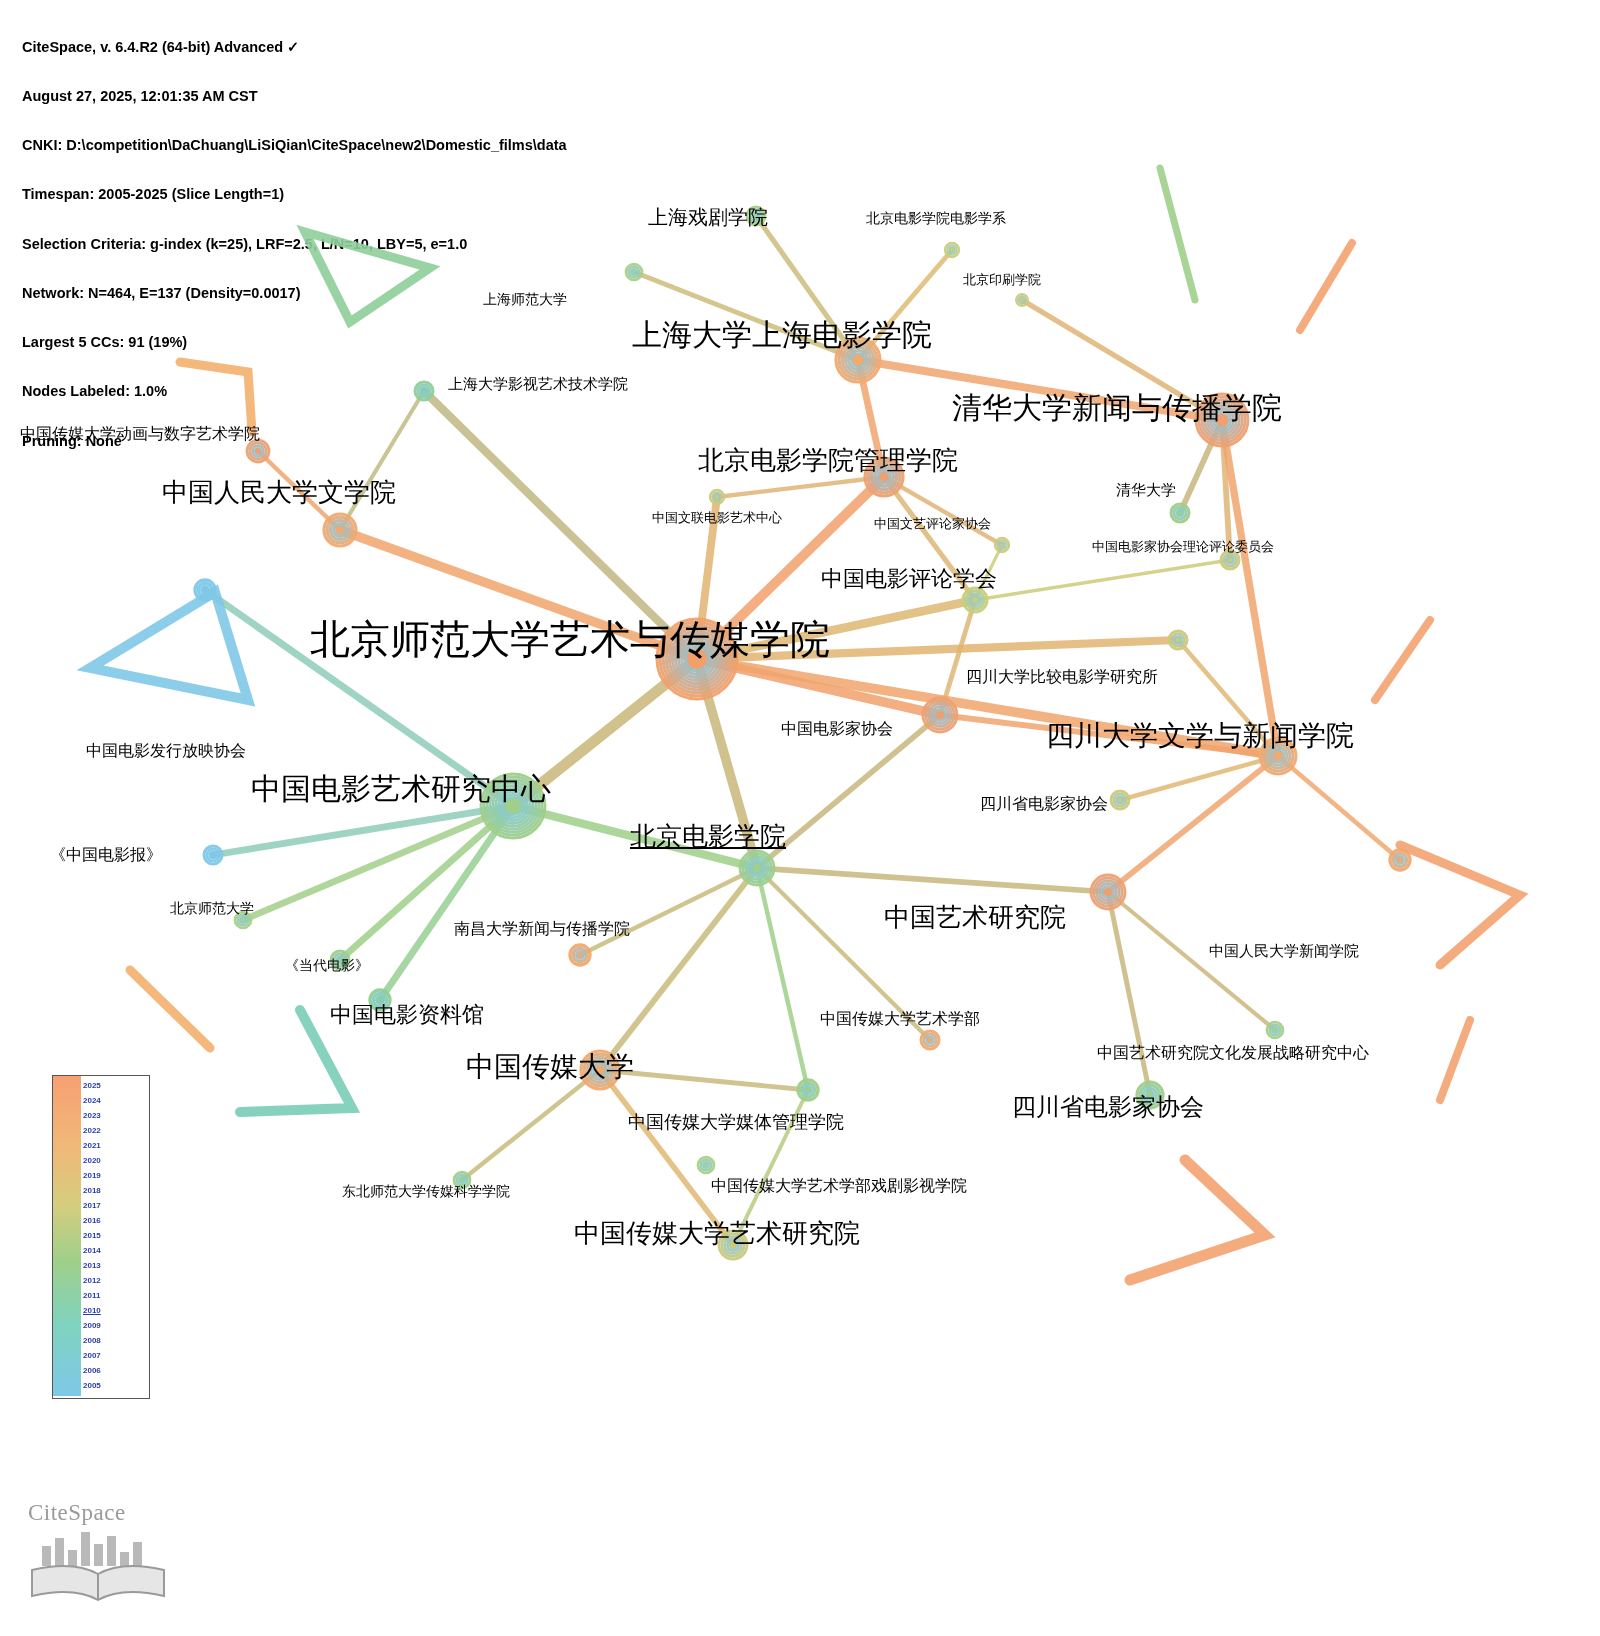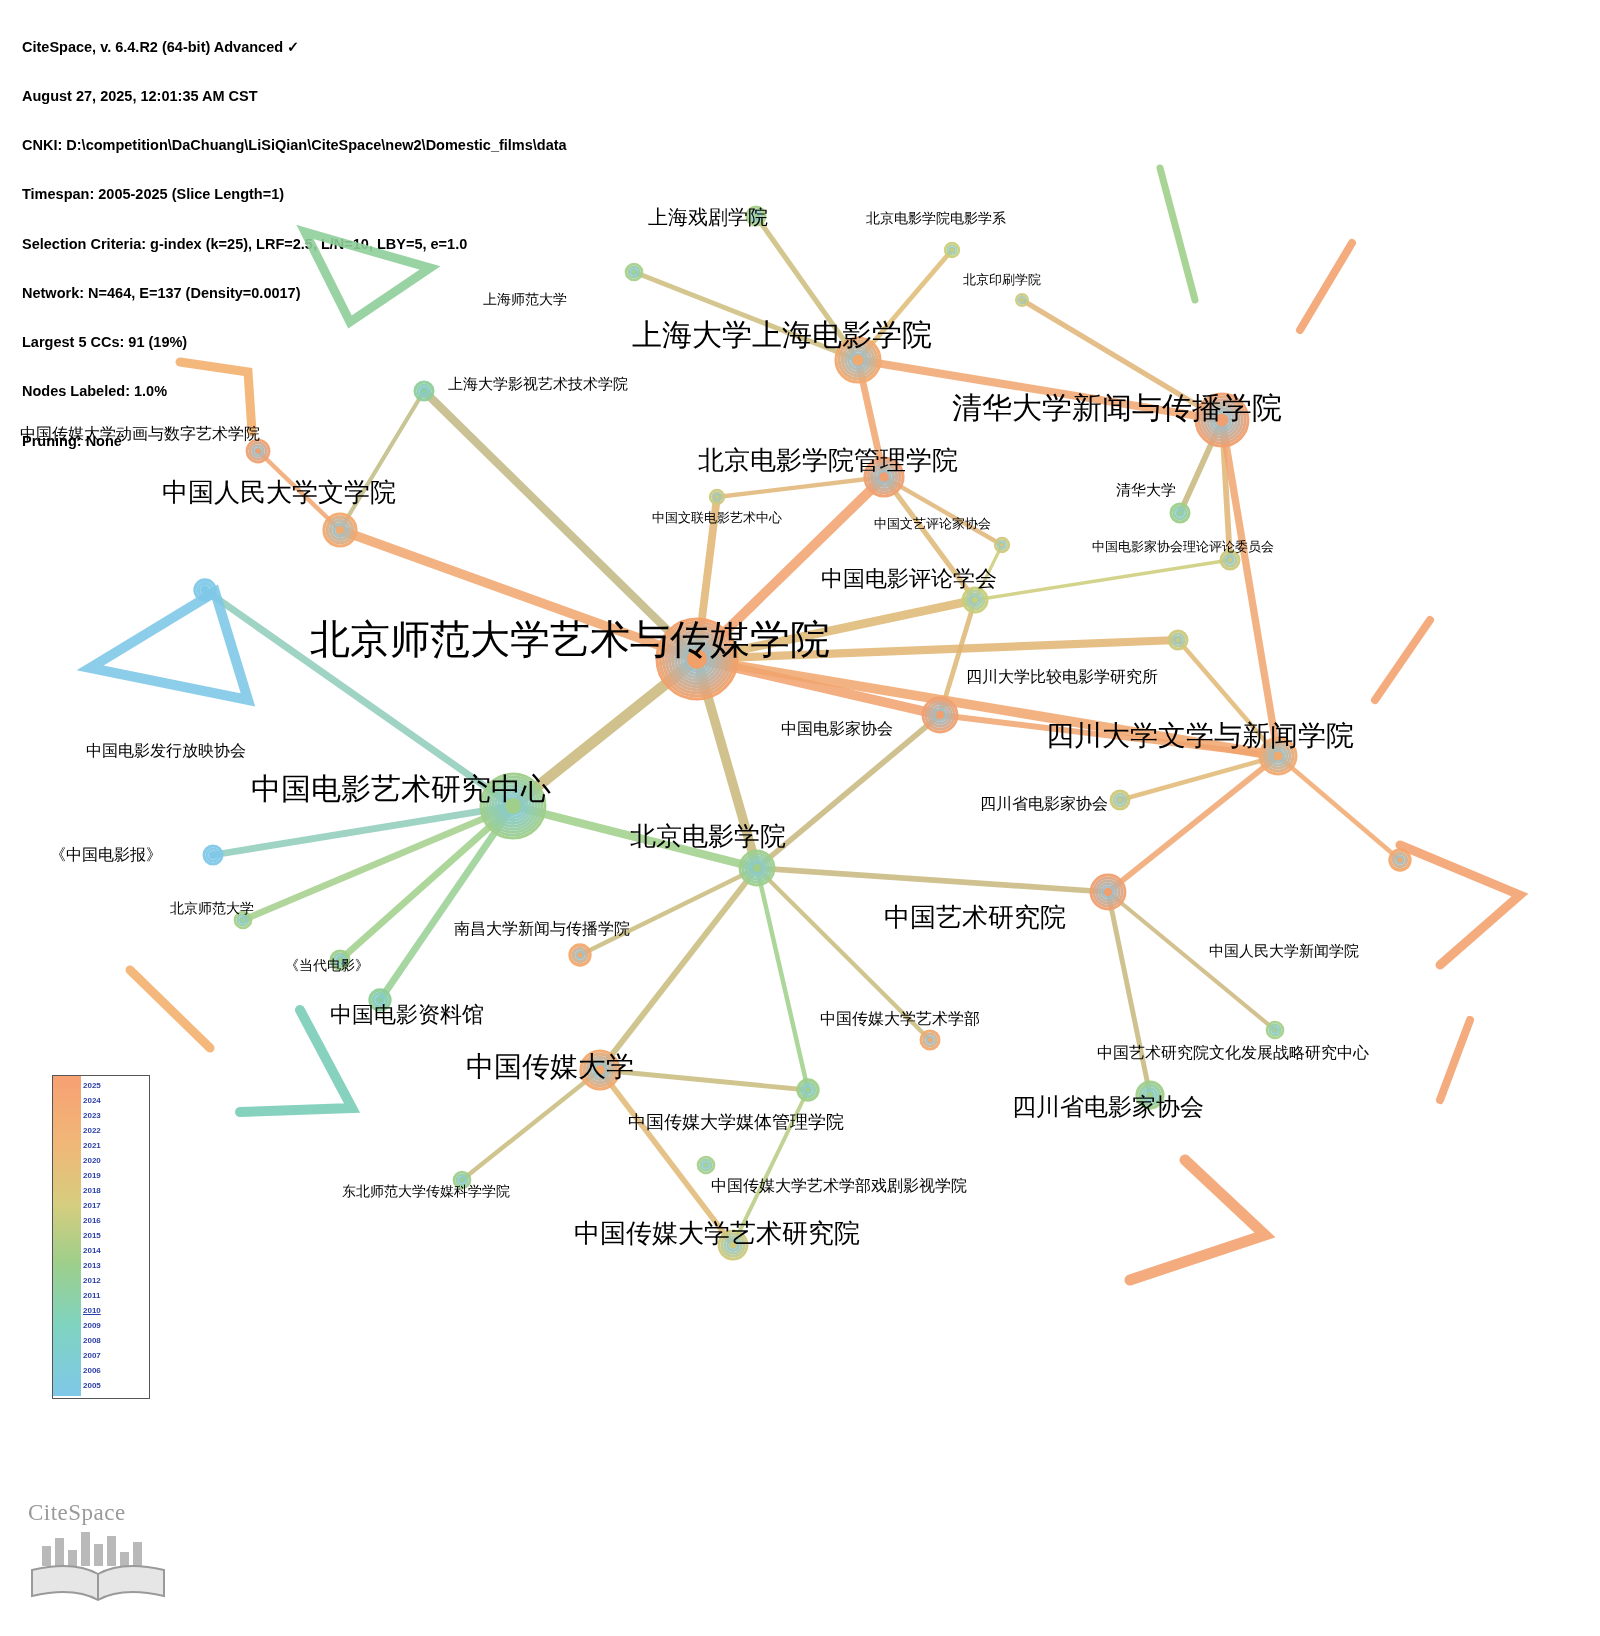--- a/index.html
+++ b/index.html
@@ -449,21 +449,21 @@
 <div class="nodelabel" style="left: 652px; top: 509px; font-size: 13px;">中国文联电影艺术中心</div>
 <div class="nodelabel" style="left: 874px; top: 515px; font-size: 13px;">中国文艺评论家协会</div>
 <div class="nodelabel" style="left: 1092px; top: 538px; font-size: 13px;">中国电影家协会理论评论委员会</div>
 <div class="nodelabel" style="left: 821px; top: 564px; font-size: 22px; font-weight: 500;">中国电影评论学会</div>
 <div class="nodelabel" style="left: 310px; top: 612px; font-size: 40px; font-weight: 500;">北京师范大学艺术与传媒学院</div>
 <div class="nodelabel" style="left: 966px; top: 667px; font-size: 16px;">四川大学比较电影学研究所</div>
 <div class="nodelabel" style="left: 781px; top: 703px; font-size: 16px; font-weight: 400; margin-top: 16px;">中国电影家协会</div>
 <div class="nodelabel" style="left: 1046px; top: 717px; font-size: 28px; font-weight: 500;">四川大学文学与新闻学院</div>
 <div class="nodelabel" style="left: 86px; top: 741px; font-size: 16px;">中国电影发行放映协会</div>
 <div class="nodelabel" style="left: 251px; top: 769px; font-size: 30px; font-weight: 500;">中国电影艺术研究中心</div>
-<div class="nodelabel" style="left: 630px; top: 819px; font-size: 26px; font-weight: 500;">北京电影学院</div>
+<div class="nodelabel" style="left: 630px; top: 819px; font-size: 26px; font-weight: 500; text-decoration: underline;">北京电影学院</div>
 <div class="nodelabel" style="left: 980px; top: 794px; font-size: 16px;">四川省电影家协会</div>
 <div class="nodelabel" style="left: 50px; top: 845px; font-size: 16px;">《中国电影报》</div>
 <div class="nodelabel" style="left: 170px; top: 900px; font-size: 14px;">北京师范大学</div>
 <div class="nodelabel" style="left: 884px; top: 900px; font-size: 26px; font-weight: 500;">中国艺术研究院</div>
 <div class="nodelabel" style="left: 1209px; top: 942px; font-size: 15px;">中国人民大学新闻学院</div>
 <div class="nodelabel" style="left: 454px; top: 919px; font-size: 16px;">南昌大学新闻与传播学院</div>
 <div class="nodelabel" style="left: 285px; top: 957px; font-size: 14px;">《当代电影》</div>
 <div class="nodelabel" style="left: 330px; top: 1000px; font-size: 22px; font-weight: 500;">中国电影资料馆</div>
 <div class="nodelabel" style="left: 820px; top: 1009px; font-size: 16px;">中国传媒大学艺术学部</div>
 <div class="nodelabel" style="left: 1097px; top: 1043px; font-size: 16px;">中国艺术研究院文化发展战略研究中心</div>

